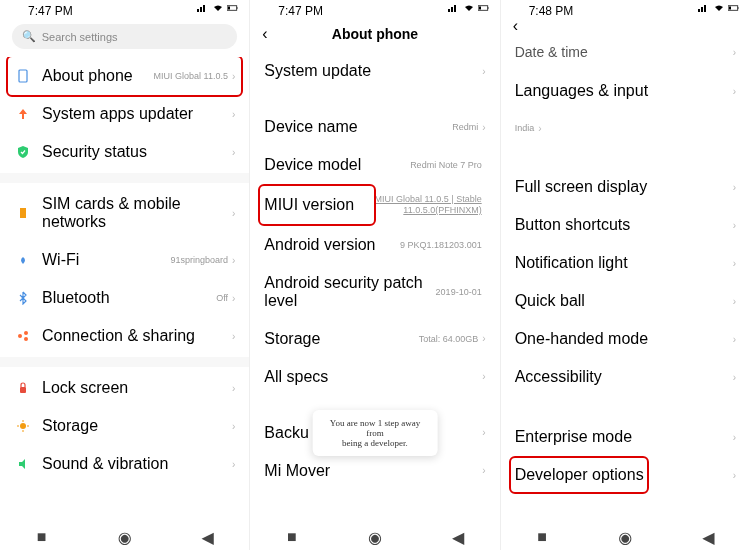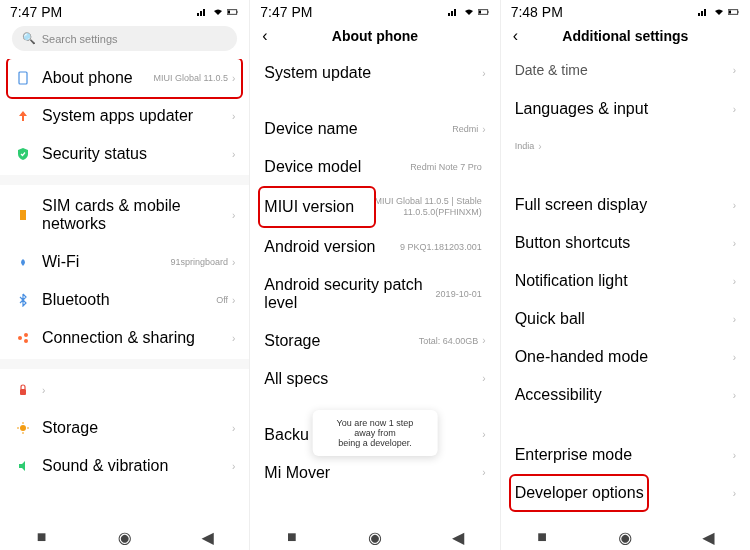--- a/index.html
+++ b/index.html
@@ -1,38 +1,38 @@
 <!DOCTYPE html>
 <html><head>
 <meta charset="utf-8">
 <style>
 * { margin: 0; padding: 0; box-sizing: border-box; font-family: -apple-system, "Helvetica Neue", Arial, sans-serif; }
 body { background: #fff; width: 750px; height: 550px; overflow: hidden; }
 .screens { display: flex; height: 100%; }
 .screen { flex: 1; border-right: 1px solid #eee; position: relative; background: #fff; display: flex; flex-direction: column; }
 .screen:last-child { border-right: none; }
-.statusbar { display: flex; justify-content: space-between; align-items: center; padding: 4px 10px 2px; font-size: 14px; color: #000; }
+.statusbar { display: flex; justify-content: space-between; align-items: flex-start; padding: 4px 10px 2px; font-size: 12px; color: #000; margin-left: 18px; }
 .statusbar .right { display: flex; gap: 3px; align-items: center; }
 .statusbar svg { width: 12px; height: 8px; }
 .header { display: flex; align-items: center; padding: 6px 12px 10px; position: relative; }
 .header .back { position: absolute; left: 12px; font-size: 16px; color: #000; cursor: pointer; }
 .header .title { flex: 1; text-align: center; font-size: 14px; font-weight: 600; color: #000; }
 .search { margin: 4px 12px 8px; background: #f0f0f0; border-radius: 14px; padding: 6px 10px; display: flex; align-items: center; gap: 6px; }
 .search .icon { color: #999; font-size: 11px; }
 .search .placeholder { color: #888; font-size: 11px; }
 .list { flex: 1; overflow: hidden; }
 .row { display: flex; align-items: center; padding: 10px 14px; cursor: pointer; position: relative; min-height: 36px; }
 .row .icon-wrap { width: 18px; height: 18px; margin-right: 10px; display: flex; align-items: center; justify-content: center; }
 .row .icon-wrap svg { width: 14px; height: 14px; }
 .row .label { flex: 1; font-size: 16px; color: #000; }
 .row .value { font-size: 9px; color: #999; margin-right: 4px; text-align: right; }
 .row .chev { color: #bbb; font-size: 10px; }
 .section-gap { height: 10px; background: #f7f7f7; margin: 2px 0; }
 .highlight { position: absolute; border: 2px solid #d00; border-radius: 6px; pointer-events: none; }
-.toast { position: absolute; bottom: 94px; left: 50%; transform: translateX(-50%); background: #fff; border-radius: 6px; box-shadow: 0 2px 8px rgba(0,0,0,0.15); padding: 8px 14px; font-size: 9px; color: #333; text-align: center; z-index: 10; white-space: nowrap; }
+.toast { position: absolute; bottom: 94px; left: 50%; transform: translateX(-50%); background: #fff; border-radius: 6px; box-shadow: 0 2px 8px rgba(0,0,0,0.15); padding: 8px 14px; font-size: 9px; color: #333; text-align: center; z-index: 10; white-space: nowrap; font-family: Liberation Serif, serif; }
 .navbar { display: flex; justify-content: space-around; align-items: center; padding: 8px 0 6px; }
 .navbar .navbtn { width: 14px; height: 14px; display: flex; align-items: center; justify-content: center; color: #444; }
 .cutrow { padding-top: 2px; padding-bottom: 6px; }
 .cutrow .label { color: #555; font-size: 14px; }
 </style>
 </head>
 <body>
 
 <div class="screens">
 
@@ -132,20 +132,21 @@
       <span class="chev">›</span>
     </div>
     <div class="section-gap"></div>
     <div class="row">
       <span class="icon-wrap">
             <svg viewBox="0 0 14 14">
               <rect x="4" y="6" width="6" height="6" rx="1" fill="#e74c3c"></rect>
               <path d="M5 6 L5 4 Q5 2 7 2 Q9 2 9 4 L9 6" stroke="#e74c3c" stroke-width="1.2" fill="none"></path>
             </svg>
           </span>
+      <span class="label">Lock screen</span>
       <span class="chev">›</span>
     </div>
     <div class="row">
       <span class="icon-wrap">
             <svg viewBox="0 0 14 14">
               <circle cx="7" cy="7" r="3" fill="#f39c12"></circle>
               <g stroke="#f39c12" stroke-width="1">
                 <line x1="7" y1="1" x2="7" y2="3"></line>
                 <line x1="7" y1="11" x2="7" y2="13"></line>
                 <line x1="1" y1="7" x2="3" y2="7"></line>
@@ -207,21 +208,21 @@
       <span class="value">Redmi</span>
       <span class="chev">›</span>
     </div>
     <div class="row">
       <span class="label">Device model</span>
       <span class="value">Redmi Note 7 Pro</span>
     </div>
     <div class="row" style="position:relative;justify-content:center;">
       <div class="highlight" style="left:8px;top:0;bottom:0;width:118px;"></div>
       <span class="label">MIUI version</span>
-      <span class="value" style="white-space:pre-line;line-height:1.2;">MIUI Global 11.0.5 | Stable
+      <span class="value" style="white-space:pre-line;line-height:1.2;text-decoration:underline;">MIUI Global 11.0.5 | Stable
 11.0.5.0(PFHINXM)</span>
     </div>
     <div class="row">
       <span class="label">Android version</span>
       <span class="value">9 PKQ1.181203.001</span>
     </div>
     <div class="row">
       <span class="label">Android security patch level</span>
       <span class="value">2019-10-01</span>
     </div>
@@ -267,21 +268,20 @@
           </svg>
       <svg viewBox="0 0 16 8">
             <rect x="0" y="1" width="13" height="6" fill="none" stroke="#000" stroke-width="1"></rect>
             <rect x="13" y="3" width="1" height="2" fill="#000"></rect>
             <rect x="1" y="2" width="3" height="4" fill="#000"></rect>
           </svg>
     </span>
   </div>
   <div class="header">
     <span class="back">‹</span>
-    <span class="title">Additional settings</span>
   </div>
   <div class="list">
     <div class="row cutrow">
       <span class="label">Date &amp; time</span>
       <span class="chev">›</span>
     </div>
     <div class="row">
       <span class="label">Languages &amp; input</span>
       <span class="chev">›</span>
     </div>

